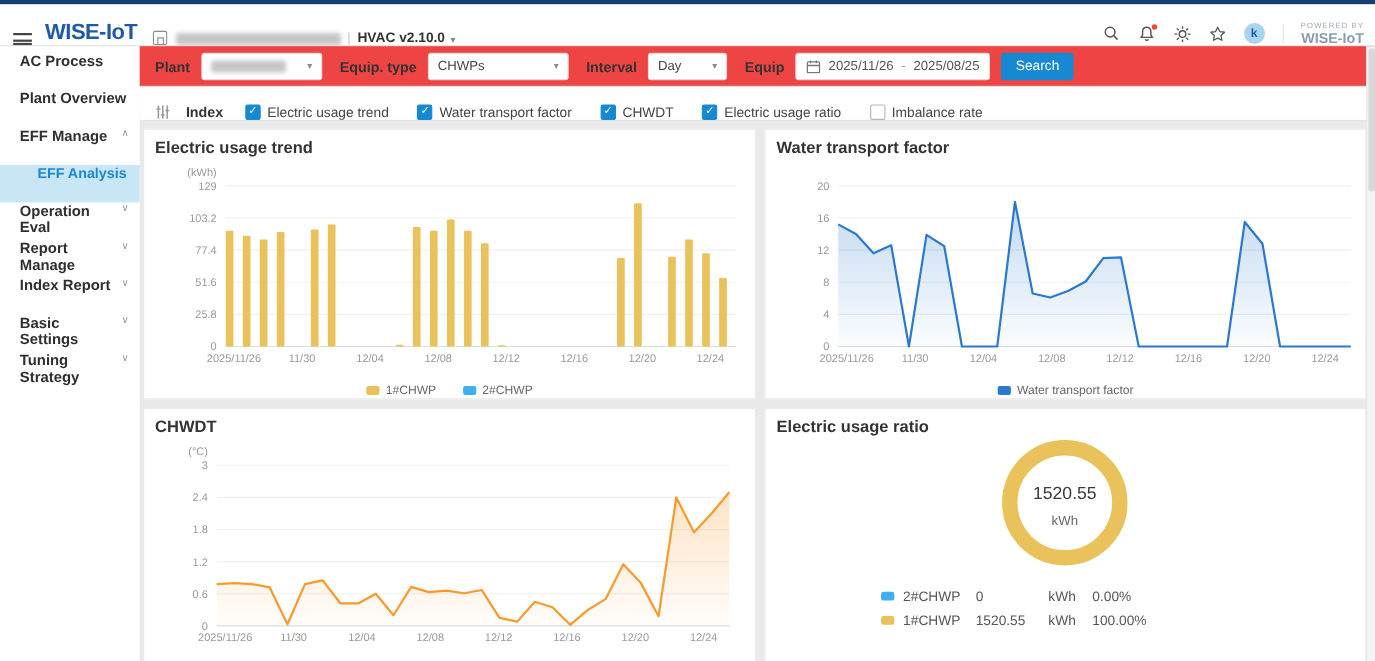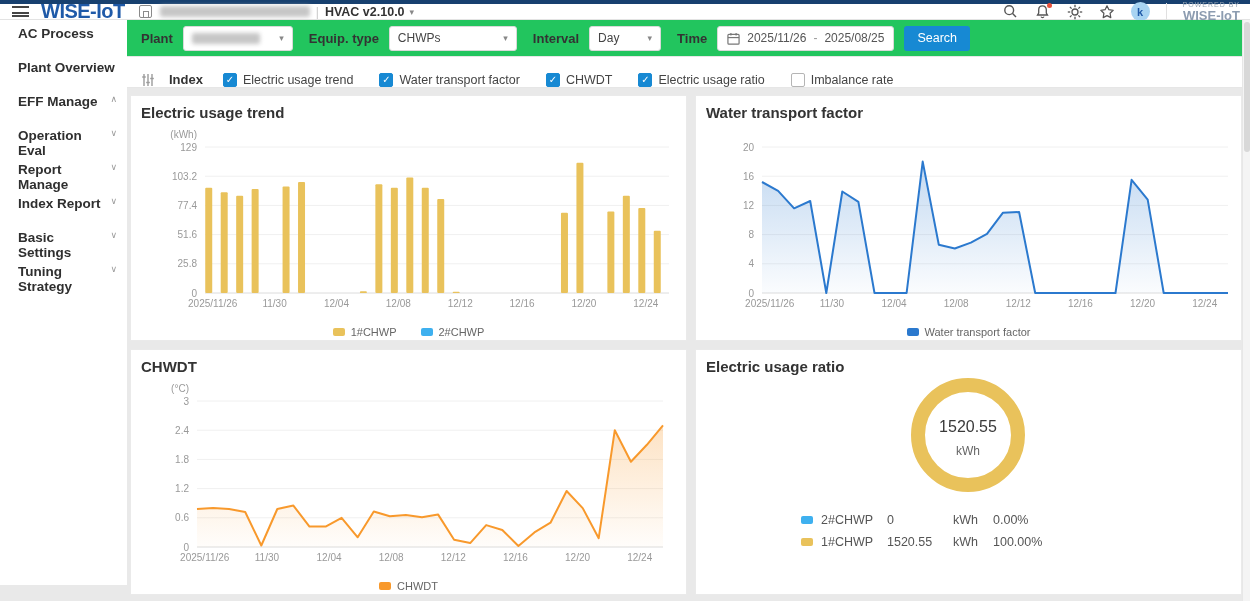--- a/index.html
+++ b/index.html
@@ -1,20 +1,20 @@
 <!DOCTYPE html>
 <html><head>
 <meta charset="utf-8">
 <style>
   * { margin:0; padding:0; box-sizing:border-box; }
   html,body { width:1250px; height:601px; overflow:hidden; font-family:"Liberation Sans", sans-serif; background:#E9E9E9; color:#333; }
 
   
   .topstrip { height:4px; background:#17406F; }
-  .header { height:16px; background:#fff; border-bottom:1px solid #E3E3E3; display:flex; align-items:center; padding:0 10px 0 12px; }
+  .header { height:38px; background:#fff; border-bottom:1px solid #E3E3E3; display:flex; align-items:flex-end; padding:0 10px 0 12px; }
   .burger { width:17px; height:11px; border-top:2px solid #444; border-bottom:2px solid #444; position:relative; margin-right:12px; cursor:pointer; }
   .burger:before { content:""; position:absolute; left:0; right:0; top:3.5px; border-top:2px solid #444; }
   .logo { font-size:20px; font-weight:800; color:#1F5AA8; letter-spacing:-0.5px; margin-right:14px; }
   .org-icon { width:13px; height:13px; border:1.5px solid #8A8A8A; border-radius:2px; margin-right:8px; position:relative; }
   .org-icon:before { content:""; position:absolute; left:3px; bottom:0; width:4px; height:5px; border:1px solid #8A8A8A; border-bottom:none; }
   .blur { background:#C6C6C6; border-radius:2px; filter:blur(2px); height:11px; }
   .hdr-sep { color:#C9C9C9; margin:0 6px; font-size:12px; }
   .applabel { font-size:12.5px; color:#333; font-weight:600; }
   .caret-sm { color:#888; font-size:9px; margin-left:5px; }
   .hdr-right { margin-left:auto; display:flex; align-items:center; gap:16px; }
@@ -29,21 +29,21 @@
   
   .layout { display:flex; height:565px; }
   .sidebar { width:127px; background:#fff; flex:none; padding-top:6px; height:100%; }
   .side-item { height:34px; display:flex; align-items:flex-start; padding:0 10px 0 18px; font-size:13.5px; font-weight:600; color:#2F2F2F; cursor:pointer; }
   .side-item.child { padding-left:34px; font-size:13px; }
   .side-item.active { background:#C9E6F7; color:#1789D3; }
   .side-item .caret { margin-left:auto; font-size:9px; color:#999; font-weight:400; }
   .main { flex:1; min-width:0; position:relative; }
 
   
-  .filterbar { height:37px; background:#22c55e; border-bottom:1px solid #E6E6E6; display:flex; align-items:center; gap:10px; padding:0 14px; }
+  .filterbar { height:37px; background:#ef4444; border-bottom:1px solid #E6E6E6; display:flex; align-items:center; gap:10px; padding:0 14px; }
   .flabel { font-size:13px; font-weight:700; color:#333; }
   .select { display:inline-flex; align-items:center; justify-content:space-between; border:1px solid #D9D9D9; border-radius:3px; background:#fff; height:25px; padding:0 8px; font-size:12px; color:#444; cursor:pointer; }
   .timebox { display:inline-flex; align-items:center; gap:7px; border:1px solid #D9D9D9; border-radius:3px; background:#fff; height:25px; padding:0 9px; font-size:12px; color:#555; }
   .btn { background:#1789D3; color:#fff; border:none; border-radius:3px; height:25px; padding:0 13px; font-size:12.5px; cursor:pointer; }
 
   
   .indexbar { height:31px; background:#fff; border-bottom:1px solid #E6E6E6; display:flex; align-items:flex-end; gap:26px; padding:0 14px; }
   .chk { display:inline-flex; align-items:center; gap:6px; font-size:12.5px; color:#444; cursor:pointer; }
   .box { width:14px; height:14px; border-radius:2px; border:1px solid #B5B5B5; background:#fff; display:inline-flex; align-items:center; justify-content:center; font-size:10px; color:#fff; line-height:1; }
   .box.on { background:#1789D3; border-color:#1789D3; }
@@ -124,20 +124,23 @@
       <div class="side-item">
         <span>AC Process</span>
       </div>
       <div class="side-item">
         <span>Plant Overview</span>
       </div>
       <div class="side-item">
         <span>EFF Manage</span>
         <span class="caret">∧</span>
       </div>
+      <div class="side-item child active">
+        <span>EFF Analysis</span>
+      </div>
       <div class="side-item">
         <span>Operation Eval</span>
         <span class="caret">∨</span>
       </div>
       <div class="side-item">
         <span>Report Manage</span>
         <span class="caret">∨</span>
       </div>
       <div class="side-item">
         <span>Index Report</span>
@@ -163,21 +166,21 @@
       <span class="flabel" style="margin-left:6px">Equip. type</span>
       <span class="select" style="width:128px">
         <span>CHWPs</span>
         <span class="caret-sm">▾</span>
       </span>
       <span class="flabel" style="margin-left:6px">Interval</span>
       <span class="select" style="width:72px">
         <span>Day</span>
         <span class="caret-sm">▾</span>
       </span>
-      <span class="flabel" style="margin-left:6px">Time</span>
+      <span class="flabel" style="margin-left:6px">Equip</span>
       <span class="timebox">
         <svg width="13" height="13" viewBox="0 0 14 14">
             <rect x="1" y="2.5" width="12" height="10.5" rx="1" fill="none" stroke="#777" stroke-width="1.3"></rect>
             <line x1="1" y1="6" x2="13" y2="6" stroke="#777" stroke-width="1.3"></line>
             <line x1="4.2" y1="1" x2="4.2" y2="3.8" stroke="#777" stroke-width="1.3"></line>
             <line x1="9.8" y1="1" x2="9.8" y2="3.8" stroke="#777" stroke-width="1.3"></line>
           </svg>
         <span>2025/11/26</span>
         <span style="color:#999">-</span>
         <span>2025/08/25</span>

